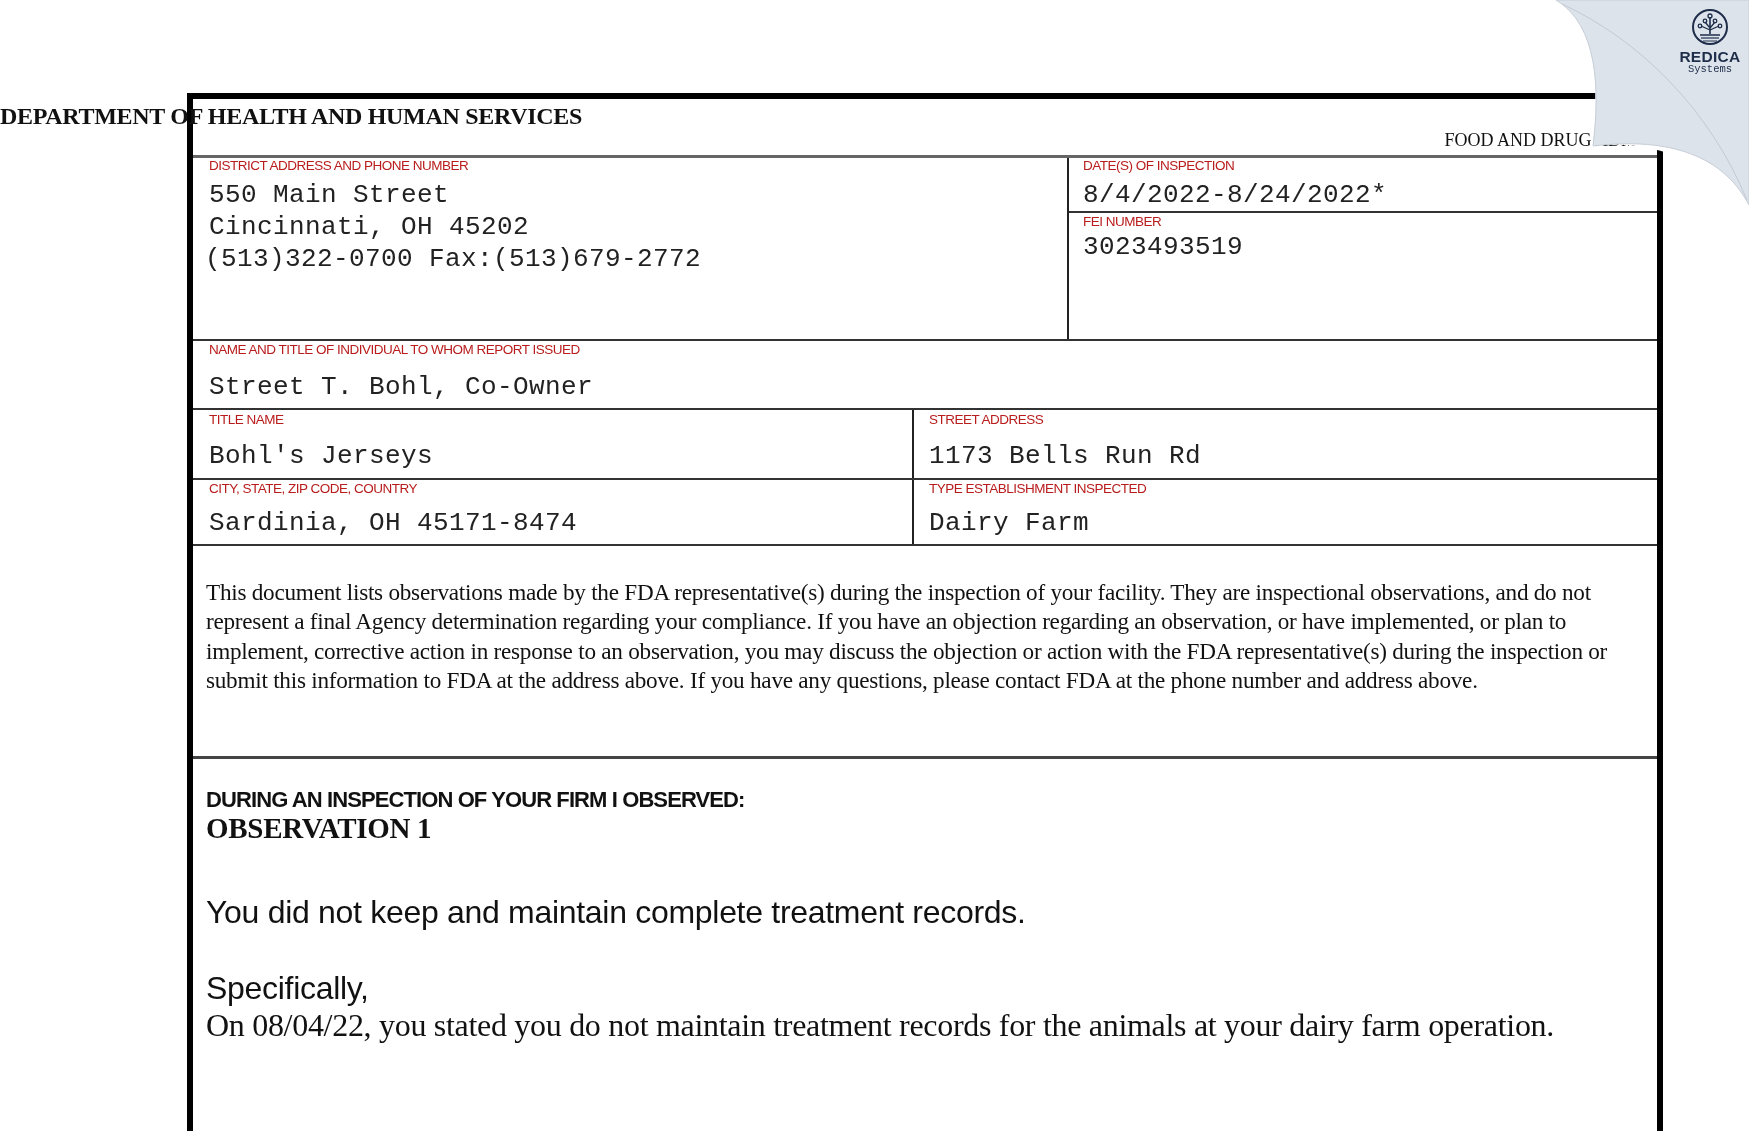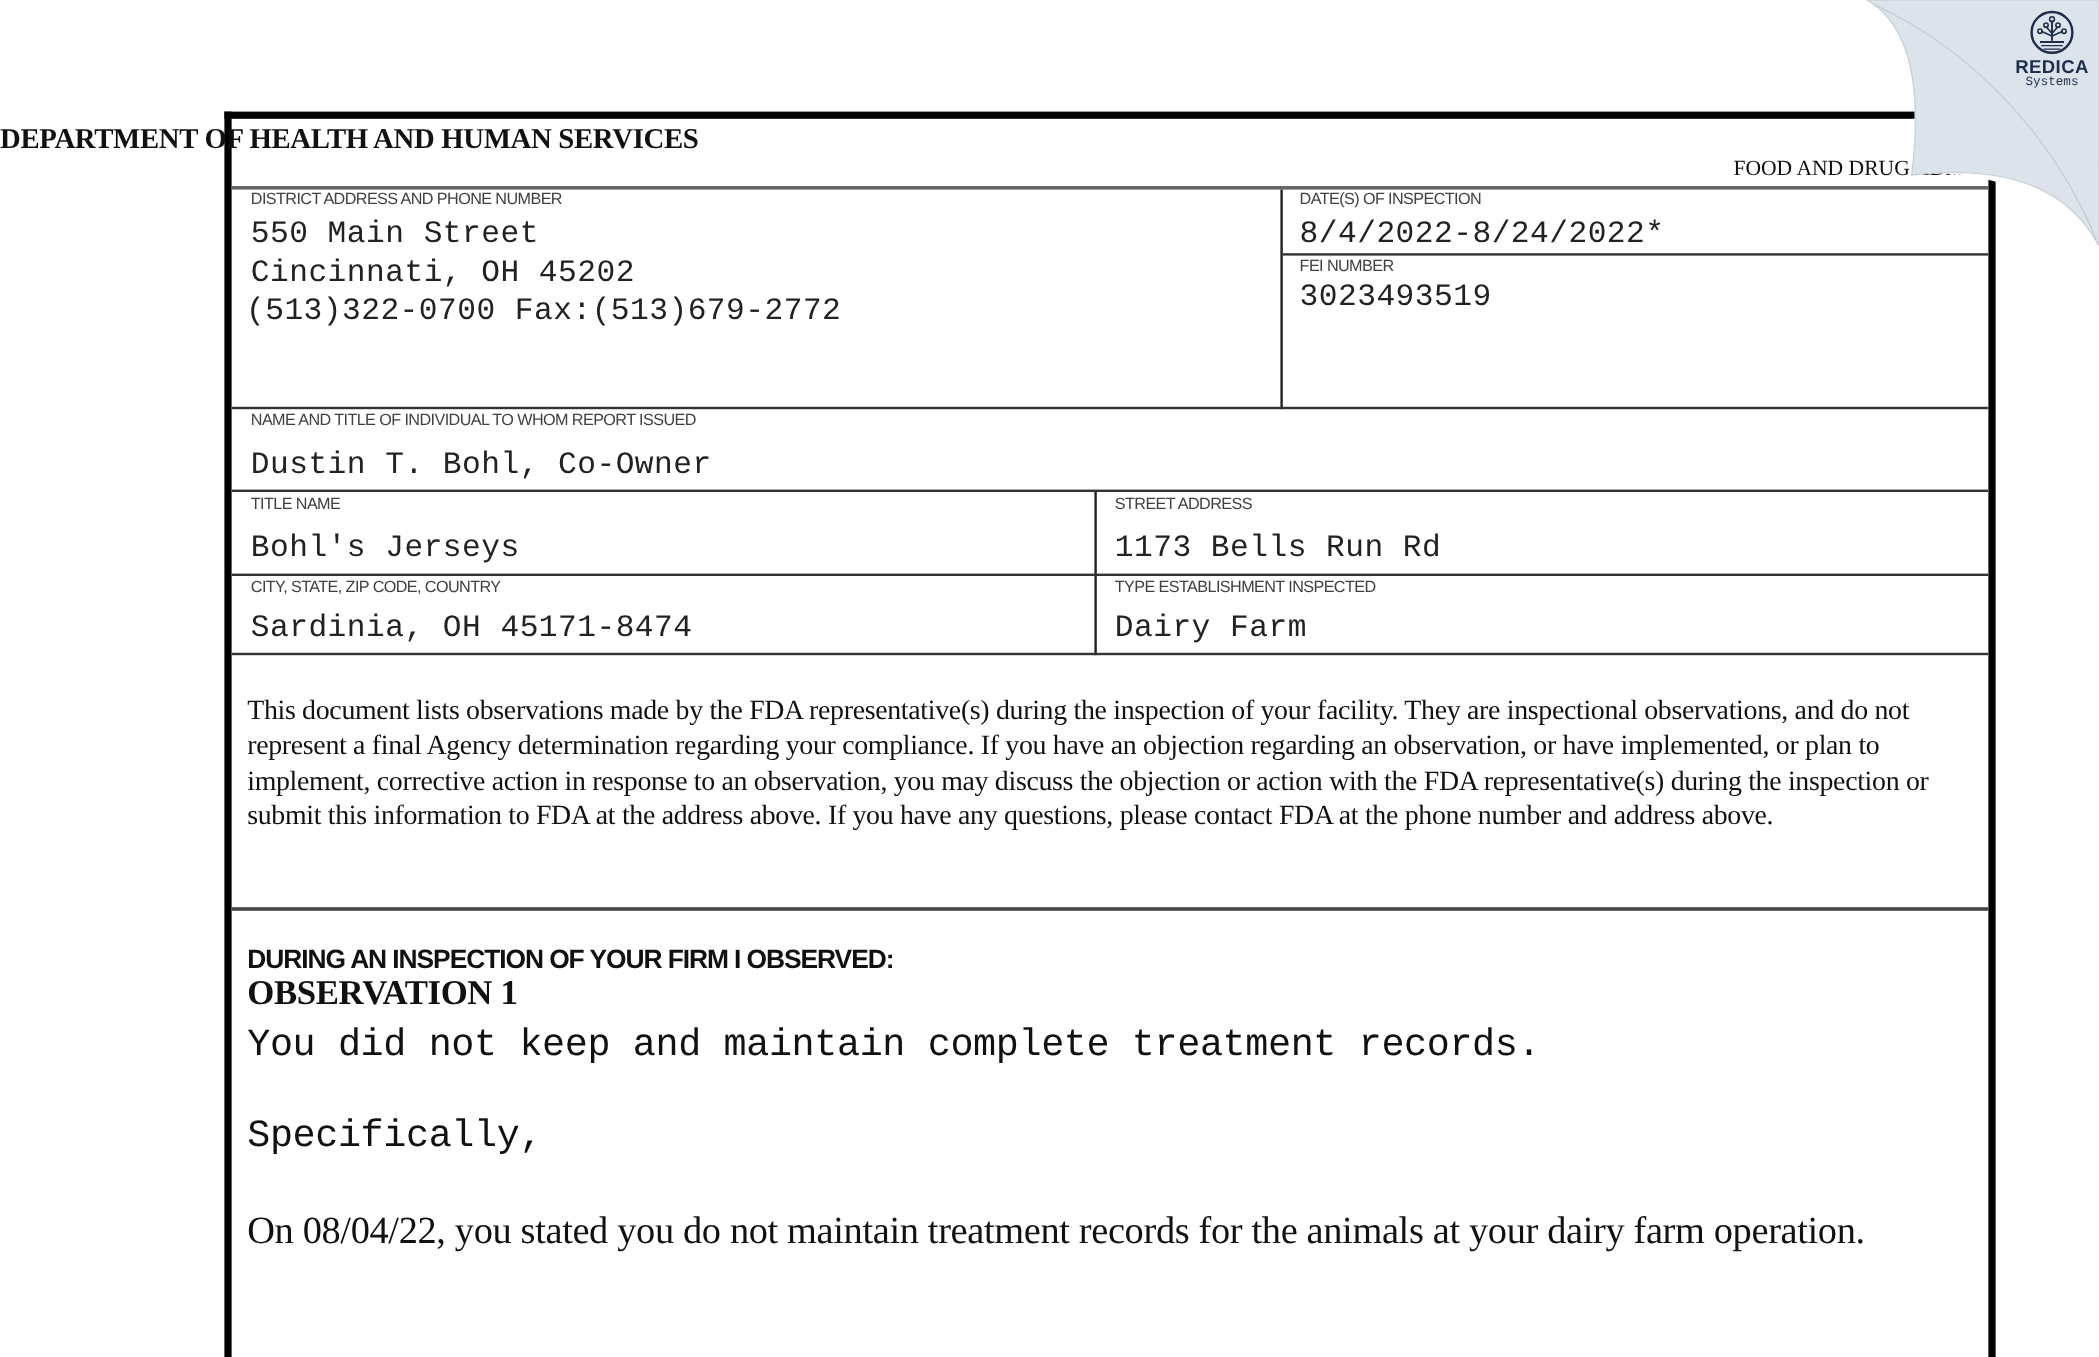--- a/index.html
+++ b/index.html
@@ -1,27 +1,27 @@
 <!DOCTYPE html>
 <html><head>
 <meta charset="utf-8">
 <style>
   html, body { margin:0; padding:0; }
   body { width:1749px; height:1131px; position:relative; overflow:hidden; background:#ffffff; color:#111; }
   .line-h { position:absolute; background:#333; }
   .line-v { position:absolute; background:#222; }
-  .label { position:absolute; font-family:"Liberation Sans","DejaVu Sans",sans-serif; font-size:13.5px; letter-spacing:-0.5px; color:#404040; white-space:nowrap; }
+  .label { position:absolute; font-family:"Liberation Sans","DejaVu Sans",sans-serif; font-size:13.5px; letter-spacing:-0.5px; color:#b91c1c; white-space:nowrap; }
   .value { position:absolute; font-family:"Liberation Mono","DejaVu Sans Mono",monospace; font-size:26px; color:#222; white-space:nowrap; letter-spacing:0.4px; }
   .hdr1 { position:absolute; left:0; width:100%; text-align:left; top:103px; font-family:"Liberation Serif","DejaVu Serif",serif; font-weight:bold; font-size:24px; letter-spacing:-0.3px; }
   .hdr2 { position:absolute; left:0; width:100%; text-align:right; top:130px; font-family:"Liberation Serif","DejaVu Serif",serif; font-size:18px; }
   .disclaimer { position:absolute; left:206px; top:578px; width:1440px; font-family:"Liberation Serif","DejaVu Serif",serif; font-size:23.2px; line-height:29.3px; letter-spacing:-0.25px; color:#111; }
   .disclaimer p { margin:0; }
   .during { position:absolute; left:206px; top:787px; font-family:"Liberation Sans","DejaVu Sans",sans-serif; font-weight:bold; font-size:22px; letter-spacing:-0.9px; white-space:nowrap; }
   .obs-title { position:absolute; left:206px; top:812px; font-family:"Liberation Serif","DejaVu Serif",serif; font-weight:bold; font-size:29px; letter-spacing:-0.3px; white-space:nowrap; }
-  .obs-text { position:absolute; left:206px; font-family:Liberation Mono, monospace; font-size:32px; color:#111; letter-spacing:-0.3px; }
+  .obs-text { position:absolute; left:206px; font-family:Liberation Sans, sans-serif; font-size:32px; color:#111; letter-spacing:-0.3px;margin-top:42px; }
   .obs-para { position:absolute; left:206px; top:1006px; width:1440px; font-family:"Liberation Serif","DejaVu Serif",serif; font-size:32px; line-height:39px; text-align:justify; text-align-last:left; color:#111; letter-spacing:-0.3px; }
   .curl { position:absolute; left:0; top:0; width:1749px; height:1131px; pointer-events:none; }
   .logo { position:absolute; left:1676px; top:8px; width:68px; text-align:center; color:#1e2d4a; }
   .logo .brand { font-family:"Liberation Sans","DejaVu Sans",sans-serif; font-weight:bold; font-size:15.5px; letter-spacing:0.3px; line-height:15px; margin-top:3px; }
   .logo .sub { font-family:Liberation Mono, monospace; font-size:10.5px; line-height:11px; }
 </style>
 </head>
 <body>
 
 <div>
@@ -44,21 +44,21 @@
   <div class="label" style="left:1083px; top:158px;">DATE(S) OF INSPECTION</div>
   <div class="value" style="left:1083px; top:180px;">8/4/2022-8/24/2022*</div>
   <div class="line-h" style="left:1069px; top:211px; width:1588px; height:2px; width:588px;"></div>
 
   <div class="label" style="left:1083px; top:214px;">FEI NUMBER</div>
   <div class="value" style="left:1083px; top:232px;">3023493519</div>
 
   <div class="line-h" style="left:193px; top:339px; width:1464px; height:2px;"></div>
 
   <div class="label" style="left:209px; top:342px;">NAME AND TITLE OF INDIVIDUAL TO WHOM REPORT ISSUED</div>
-  <div class="value" style="left:209px; top:372px;">Dustin T. Bohl, Co-Owner</div>
+  <div class="value" style="left:209px; top:372px;">Street T. Bohl, Co-Owner</div>
 
   <div class="line-h" style="left:193px; top:408px; width:1464px; height:2px;"></div>
 
   <div class="label" style="left:209px; top:412px;">TITLE NAME</div>
   <div class="value" style="left:209px; top:441px;">Bohl's Jerseys</div>
   <div class="line-v" style="left:912px; top:410px; width:2px; height:136px;"></div>
   <div class="label" style="left:929px; top:412px;">STREET ADDRESS</div>
   <div class="value" style="left:929px; top:441px;">1173 Bells Run Rd</div>
 
   <div class="line-h" style="left:193px; top:478px; width:1464px; height:2px;"></div>

